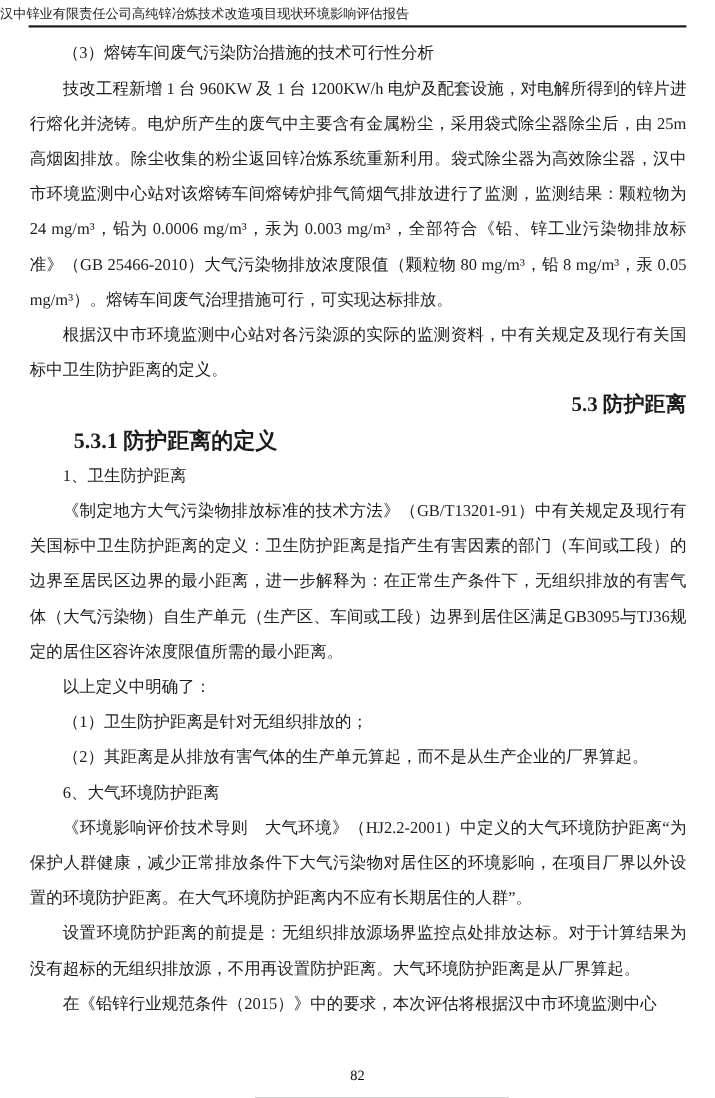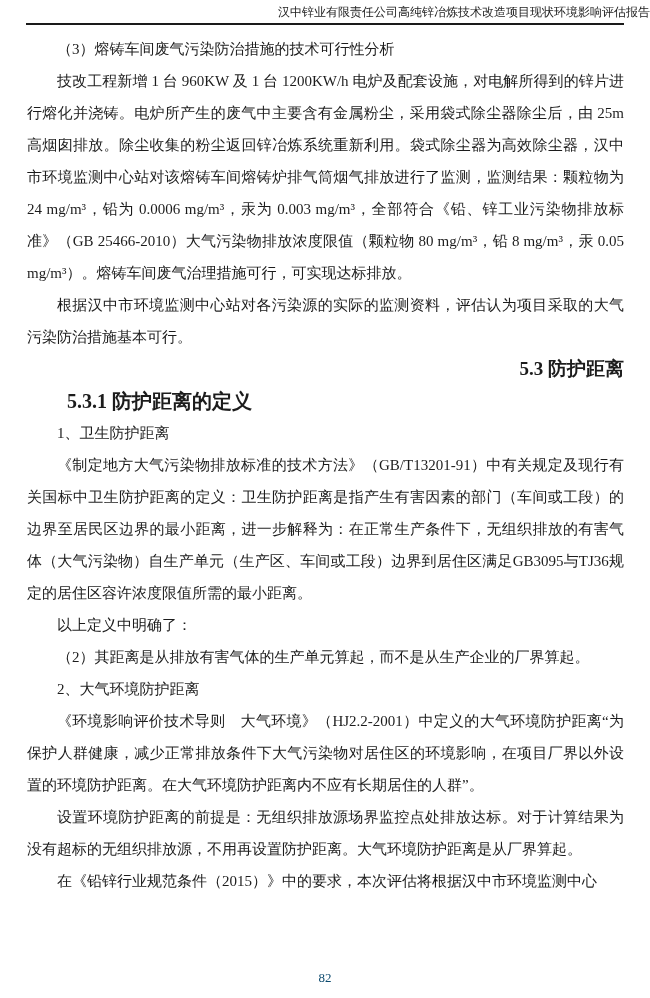--- a/index.html
+++ b/index.html
@@ -3,74 +3,75 @@
 <meta charset="utf-8">
 <style>
   html,body{margin:0;padding:0;background:#888;}
   .page{
     width:650px;height:998px;margin:0 auto;position:relative;
     background:#ffffff;overflow:hidden;
     font-family:"Liberation Serif","DejaVu Serif",serif;
     color:#1c1c1c;
   }
   .doc-header{
-    padding-top:4px;text-align:right;font-size:12px;line-height:17px;
+    padding-top:4px;text-align:left;font-size:12px;line-height:17px;
     color:#222;
   }
   .header-rule{
     margin:2px 26px 0 26px;border-top:2px solid #1a1a1a;height:0;
   }
   .body{
     padding:8px 26px 0 27px;font-size:15px;line-height:32px;
     text-align:justify;
   }
   .body p{margin:0;text-indent:2em;}
   .h-53{
     font-size:19px;font-weight:bold;margin:8px 0 4px 0;line-height:32px;
     text-indent:0;text-align:right;
   }
   .h-sub{
     font-size:20px;font-weight:bold;margin:0;line-height:32px;
     text-indent:0;text-align:left;
   }
   .page-number{
     position:absolute;left:0;right:0;top:970px;text-align:center;
-    font-size:13px;color:#0c4a6e;
+    font-size:13px;color:#000000;
   }
 </style>
 </head>
 <body>
 
 <div class="page">
 
   <div class="doc-header">汉中锌业有限责任公司高纯锌冶炼技术改造项目现状环境影响评估报告</div>
   <div class="header-rule"></div>
 
   <div class="body">
 
     <p>（3）熔铸车间废气污染防治措施的技术可行性分析</p>
 
     <p>技改工程新增 1 台 960KW 及 1 台 1200KW/h 电炉及配套设施，对电解所得到的锌片进行熔化并浇铸。电炉所产生的废气中主要含有金属粉尘，采用袋式除尘器除尘后，由 25m 高烟囱排放。除尘收集的粉尘返回锌冶炼系统重新利用。袋式除尘器为高效除尘器，汉中市环境监测中心站对该熔铸车间熔铸炉排气筒烟气排放进行了监测，监测结果：颗粒物为 24 mg/m³，铅为 0.0006 mg/m³，汞为 0.003 mg/m³，全部符合《铅、锌工业污染物排放标准》（GB 25466-2010）大气污染物排放浓度限值（颗粒物 80 mg/m³，铅 8 mg/m³，汞 0.05 mg/m³）。熔铸车间废气治理措施可行，可实现达标排放。</p>
 
-    <p>根据汉中市环境监测中心站对各污染源的实际的监测资料，评估认为项目采取的大气污染防治措施基本可行。</p>
+    <p>根据汉中市环境监测中心站对各污染源的实际的监测资料，中有关规定及现行有关国标中卫生防护距离的定义。</p>
 
     <p class="h-53">5.3 防护距离</p>
 
     <p class="h-sub">5.3.1 防护距离的定义</p>
 
     <p>1、卫生防护距离</p>
 
     <p>《制定地方大气污染物排放标准的技术方法》（GB/T13201-91）中有关规定及现行有关国标中卫生防护距离的定义：卫生防护距离是指产生有害因素的部门（车间或工段）的边界至居民区边界的最小距离，进一步解释为：在正常生产条件下，无组织排放的有害气体（大气污染物）自生产单元（生产区、车间或工段）边界到居住区满足GB3095与TJ36规定的居住区容许浓度限值所需的最小距离。</p>
 
     <p>以上定义中明确了：</p>
 
+    <p>（1）卫生防护距离是针对无组织排放的；</p>
 
     <p>（2）其距离是从排放有害气体的生产单元算起，而不是从生产企业的厂界算起。</p>
 
-    <p>2、大气环境防护距离</p>
+    <p>6、大气环境防护距离</p>
 
     <p>《环境影响评价技术导则　大气环境》（HJ2.2-2001）中定义的大气环境防护距离“为保护人群健康，减少正常排放条件下大气污染物对居住区的环境影响，在项目厂界以外设置的环境防护距离。在大气环境防护距离内不应有长期居住的人群”。</p>
 
     <p>设置环境防护距离的前提是：无组织排放源场界监控点处排放达标。对于计算结果为没有超标的无组织排放源，不用再设置防护距离。大气环境防护距离是从厂界算起。</p>
 
 
     <p>在《铅锌行业规范条件（2015）》中的要求，本次评估将根据汉中市环境监测中心</p>
 
   </div>
 

